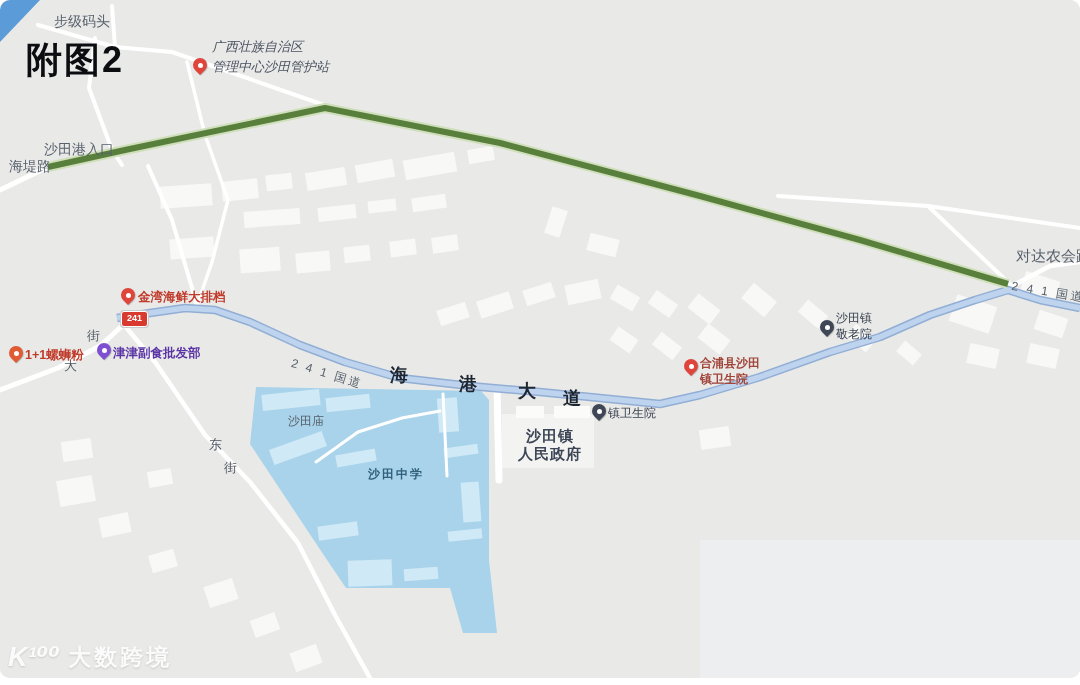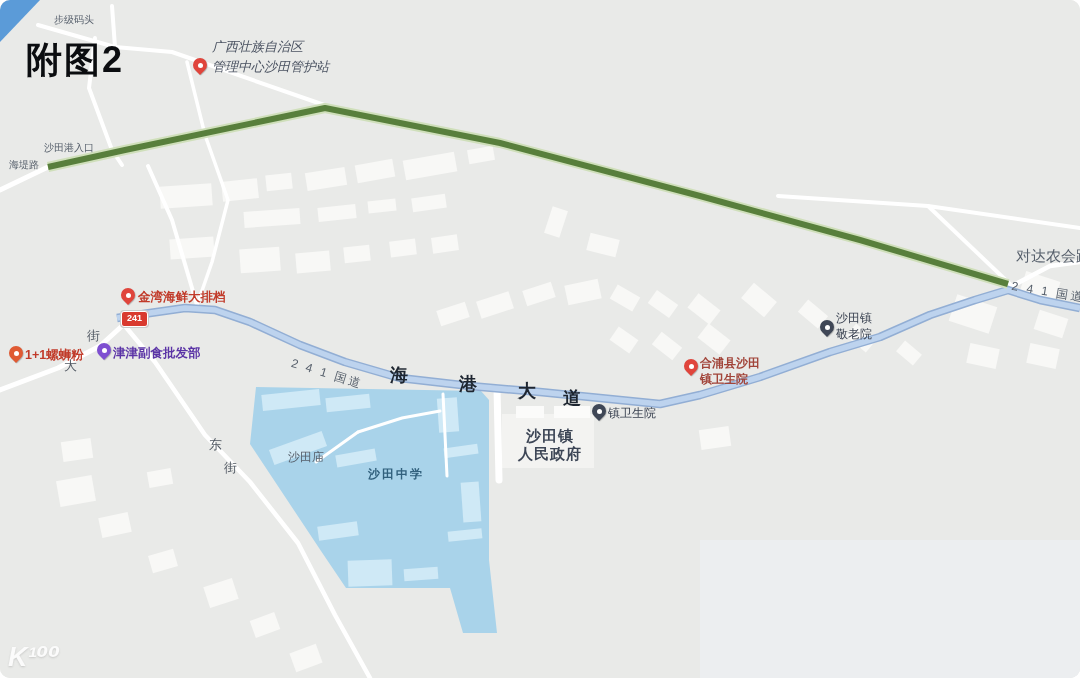--- a/index.html
+++ b/index.html
@@ -3,21 +3,21 @@
 <meta charset="utf-8">
 <style>
   html,body{margin:0;padding:0;background:#ffffff;}
   body{font-family:"Liberation Sans","DejaVu Sans",sans-serif;}
   #page{position:relative;width:1080px;height:685px;background:#ffffff;overflow:hidden;}
   #map{position:absolute;left:0;top:0;width:1080px;height:678px;background:var(--map-bg,#e9eae8);
        border-radius:10px;overflow:hidden;}
   #map svg{position:absolute;left:0;top:0;}
   .lbl{position:absolute;white-space:nowrap;}
   .lbl span{display:block;}
-  .gray{color:var(--label-gray,#57606c);font-size:10px;}
+  .gray{color:var(--label-gray,#57606c);font-size:14px;}
   .fig-title{font-size:36px;font-weight:900;color:#0b0d10;letter-spacing:2px;}
   .big-road{font-size:27px;font-weight:800;color:#15191f;letter-spacing:4px;}
   .reserve-text{font-size:13px;line-height:19.5px;color:#4a5261;font-weight:500;}
   .two-line{font-size:12px;line-height:15.5px;color:var(--poi-dark,#3a4251);font-weight:500;}
   .gov{font-size:15px;line-height:17.5px;font-weight:700;color:#3d4656;text-align:center;letter-spacing:1px;}
   .poi-red{color:var(--poi-red,#c13b2a);font-weight:700;font-size:12.5px;}
   .poi-purple{color:var(--poi-purple,#5b34a6);font-weight:700;font-size:12.5px;}
   .poi-dark-t{color:var(--poi-dark,#3a4251);font-weight:500;font-size:12px;}
   .hospital-t{color:var(--hospital-red,#a2453a);font-weight:700;font-size:12px;line-height:15.5px;}
   .school-t{color:var(--school-text,#31607d);font-weight:700;font-size:12px;letter-spacing:2px;}
@@ -211,21 +211,22 @@
     </div>
 
     <span class="pin navy" style="left:592px;top:404px;"></span>
     <div class="lbl poi-dark-t" style="left:608px;top:405px;">镇卫生院</div>
 
     <div class="lbl gov" style="left:510px;top:427px;width:80px;">
       <span>沙田镇</span>
       <span>人民政府</span>
     </div>
 
-    <div class="lbl gray" style="left:288px;top:413px;font-size:12px;margin-top:36px;">沙田庙</div>
+    <div class="lbl gray" style="left:288px;top:413px;font-size:12px;">沙田庙</div>
     <div class="lbl school-t" style="left:368px;top:466px;">沙田中学</div>
 
     <div class="watermark">
       <span class="wm-logo">K¹⁰⁰</span>
+      <span class="wm-brand">大数跨境</span>
     </div>
 
   </div>
 </div>
 
 </body></html>

